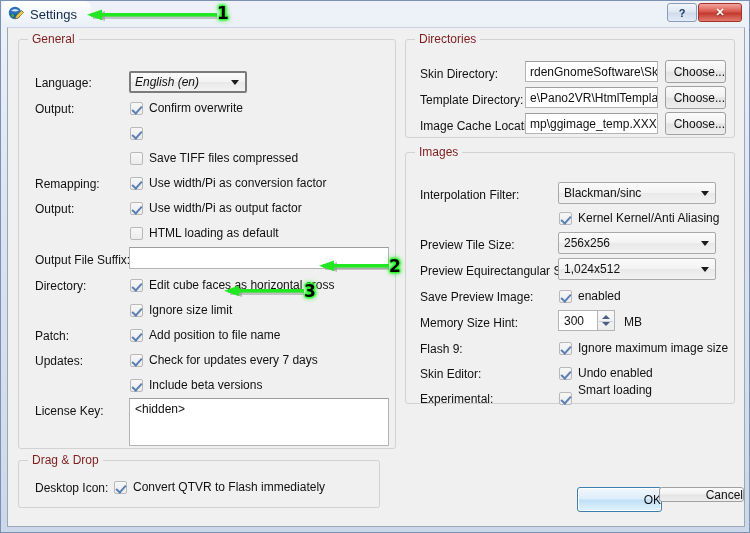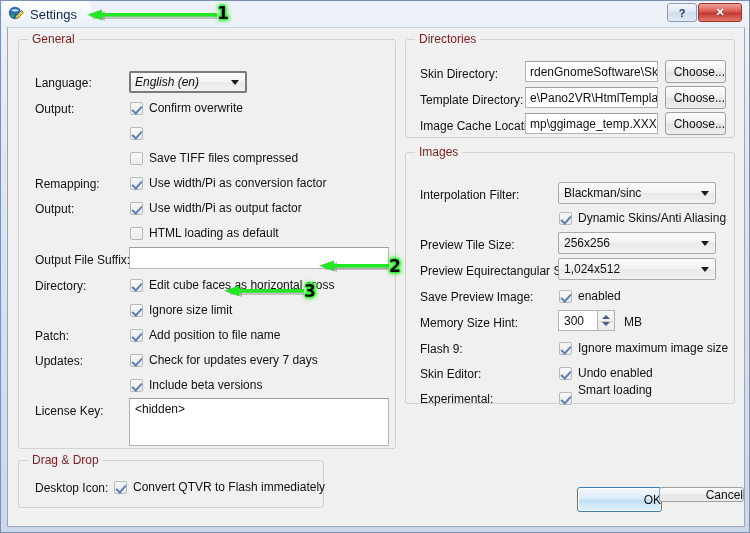--- a/index.html
+++ b/index.html
@@ -292,21 +292,21 @@
 
       <div class="cb checked" style="left:111px; top:339px;"></div>
       <span class="cb-text" style="left:130px; top:338px;">Include beta versions</span>
 
       <span class="row-label" style="left:16px; top:364px;">License Key:</span>
       <div class="tarea" style="left:110px; top:358px; width:260px; height:48px;">
         <span>&lt;hidden&gt;</span>
       </div>
     </div>
 
-    <div class="group" style="left:10px; top:432px; width:306px; height:48px;">
+    <div class="group" style="left:10px; top:432px; width:362px; height:48px;">
       <span class="glabel">Drag &amp; Drop</span>
       <span class="row-label" style="left:16px; top:20px;">Desktop Icon:</span>
       <div class="cb checked" style="left:95px; top:20px;"></div>
       <span class="cb-text" style="left:114px; top:19px;">Convert QTVR to Flash immediately</span>
     </div>
 
     <div class="group" style="left:397px; top:11px; width:330px; height:99px;">
       <span class="glabel">Directories</span>
 
       <span class="row-label" style="left:14px; top:27px;">Skin Directory:</span>
@@ -337,21 +337,21 @@
     <div class="group" style="left:397px; top:124px; width:330px; height:252px;">
       <span class="glabel">Images</span>
 
       <span class="row-label" style="left:14px; top:35px;">Interpolation Filter:</span>
       <div class="combo" style="left:152px; top:29px; width:158px; height:22px;">
         <span>Blackman/sinc</span>
         <span class="arrow"></span>
       </div>
 
       <div class="cb checked" style="left:153px; top:59px;"></div>
-      <span class="cb-text" style="left:172px; top:58px;">Dynamic Skins/Anti Aliasing</span>
+      <span class="cb-text" style="left:172px; top:58px;">Kernel Kernel/Anti Aliasing</span>
 
       <span class="row-label" style="left:14px; top:85px;">Preview Tile Size:</span>
       <div class="combo" style="left:152px; top:79px; width:158px; height:22px;">
         <span>256x256</span>
         <span class="arrow"></span>
       </div>
 
       <span class="row-label" style="left:14px; top:111px;">Preview Equirectangular Size:</span>
       <div class="combo" style="left:152px; top:105px; width:158px; height:22px;">
         <span>1,024x512</span>

